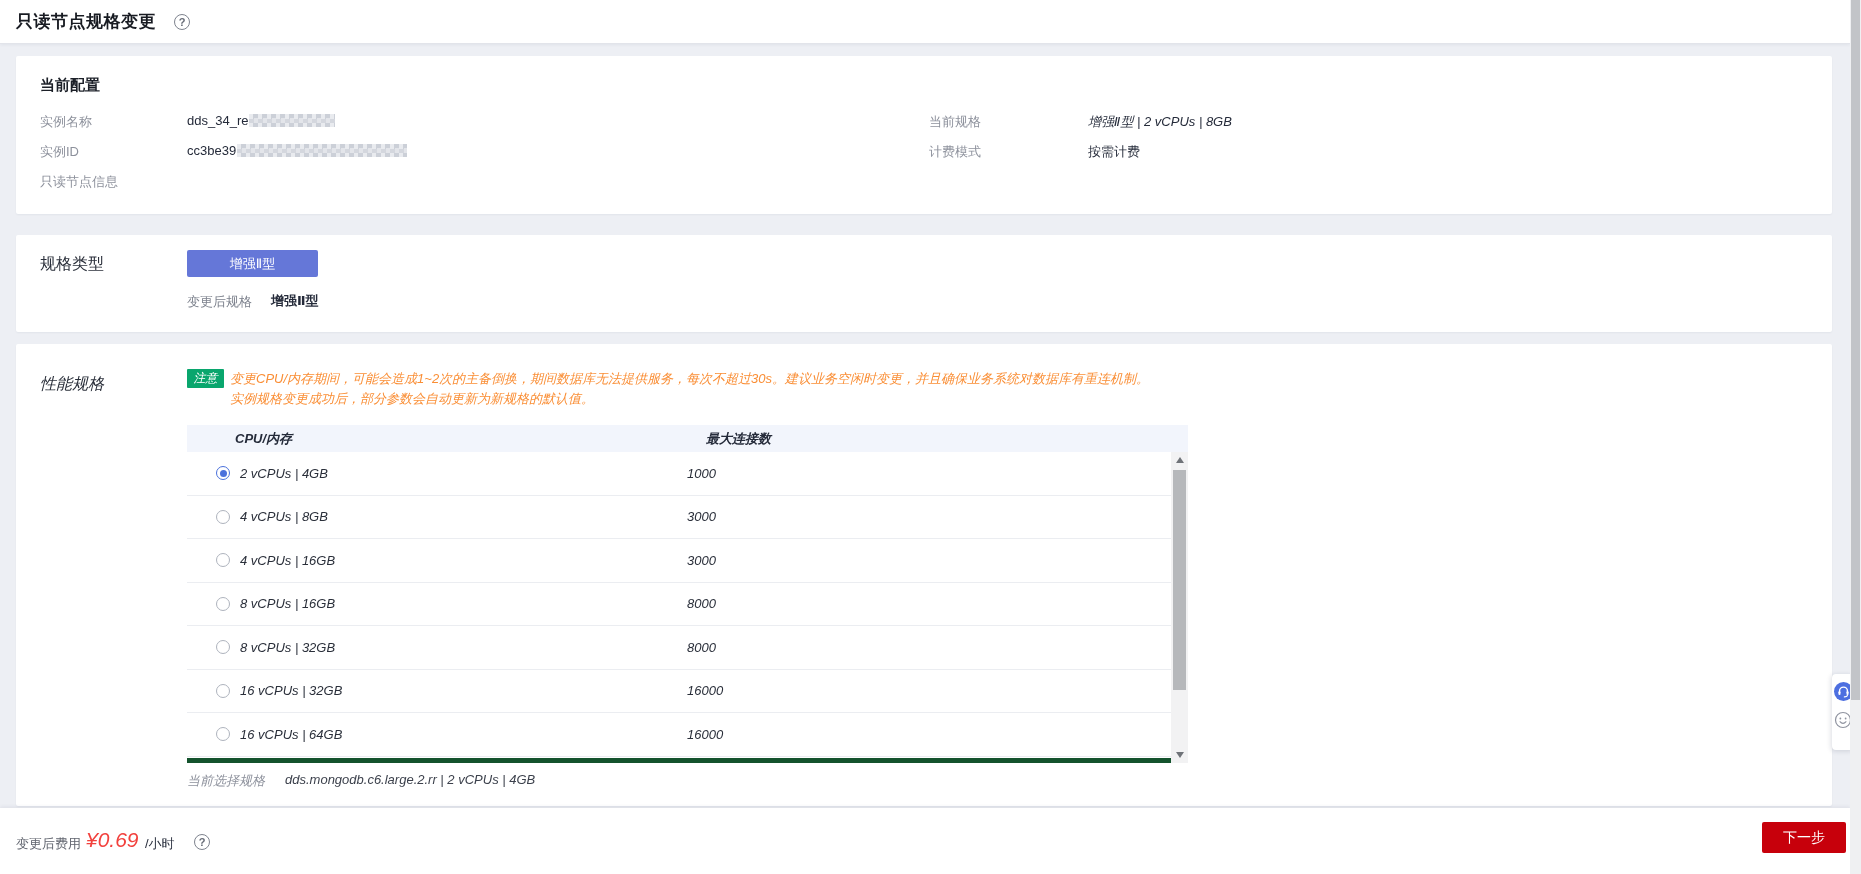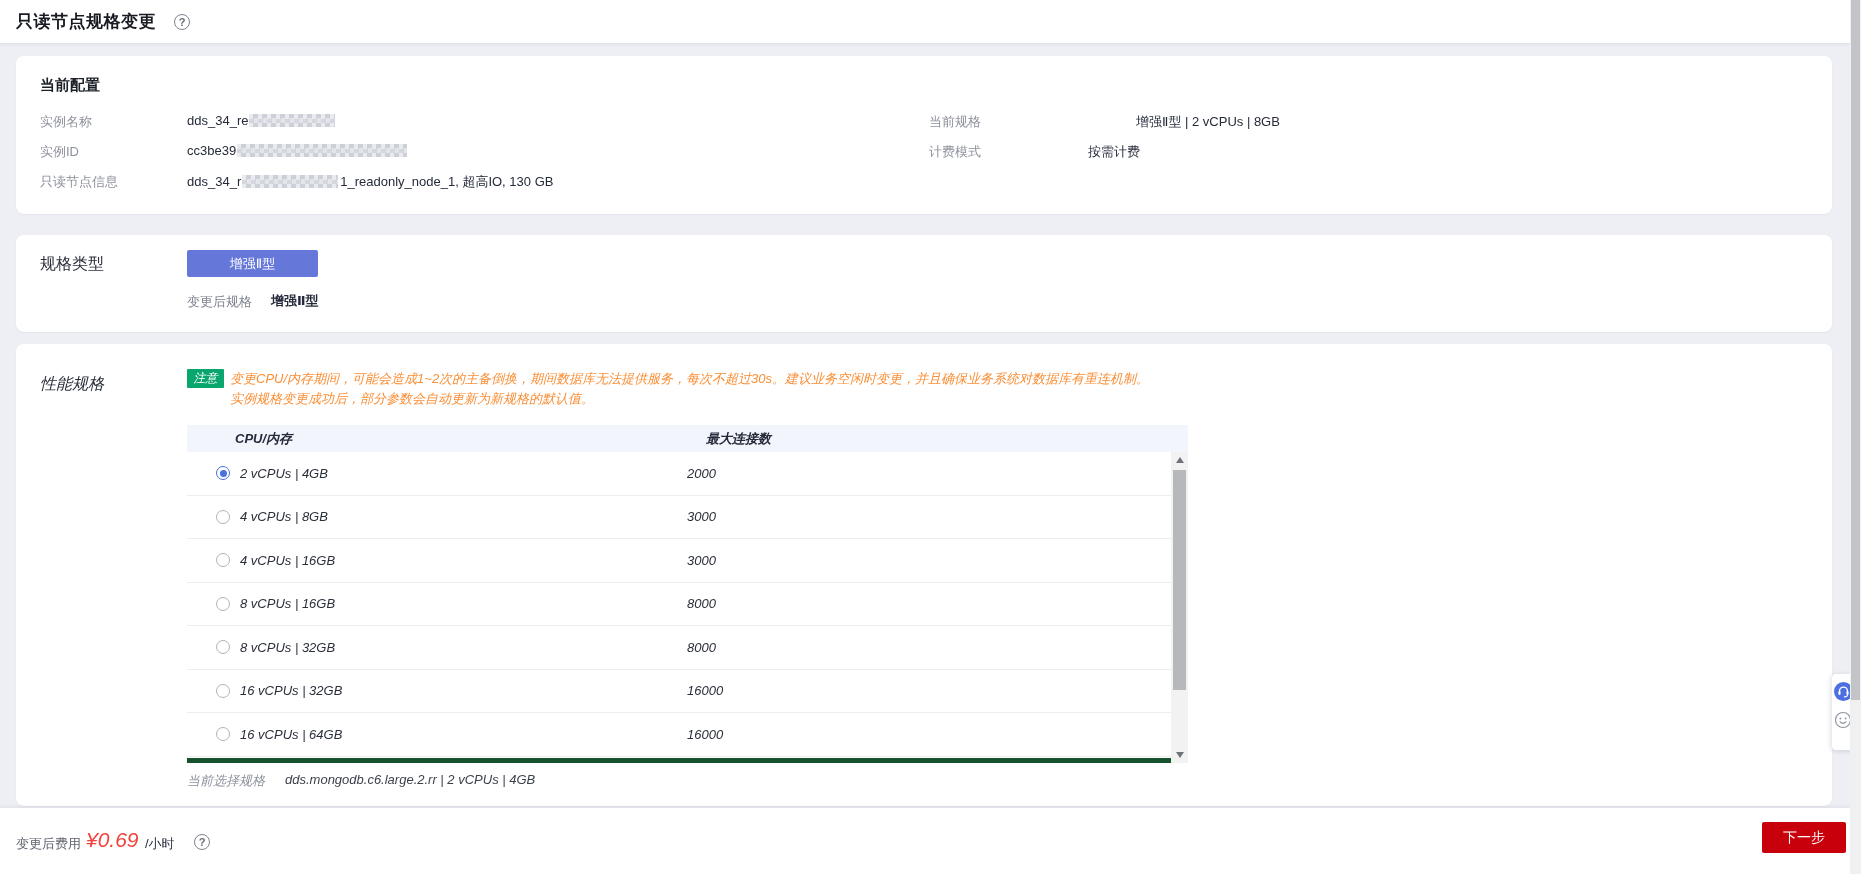--- a/index.html
+++ b/index.html
@@ -10,21 +10,21 @@
   
   .page-header { position:absolute; left:0; top:0; width:1850px; height:44px; background:#fff;
                  border-bottom:1px solid #e2e4ea; box-shadow:0 1px 3px rgba(20,30,60,.06); z-index:5;
                  display:flex; align-items:center; }
   .page-title { font-size:17px; font-weight:700; color:#181b22; margin-left:16px; letter-spacing:.5px; }
   .help-circle { display:inline-flex; align-items:center; justify-content:center; width:16px; height:16px;
                  border:1.4px solid #7e838e; border-radius:50%; color:#666b76; font-size:11px; font-weight:700;
                  margin-left:18px; cursor:pointer; }
 
   
-  .card { position:absolute; left:16px; width:1816px; background:#fff; border-radius:8px;
+  .card { position:absolute; left:16px; width:1816px; background:#fff; border-radius:2px;
           box-shadow:0 1px 2px rgba(20,30,60,.05); }
   .card-config { top:56px;  height:158px; }
   .card-spec   { top:235px; height:97px;  }
   .card-perf   { top:344px; height:462px;font-style:italic; }
 
   .card h2 { position:absolute; left:24px; top:20px; font-size:15px; font-weight:700; color:#1c2028; }
   .section-label { position:absolute; left:24px; font-size:16px; font-weight:400; color:#2a2f3a; }
 
   .f-label { position:absolute; color:#8d919c; font-size:13px; }
   .f-value { position:absolute; color:#252b3a; font-size:13px; white-space:nowrap; }
@@ -111,24 +111,23 @@
   <div class="card card-config">
     <h2>当前配置</h2>
 
     <span class="f-label" style="left:24px; top:57px;">实例名称</span>
     <span class="f-value" style="left:171px; top:57px;"><span>dds_34_re</span><span class="mosaic m-name"></span></span>
 
     <span class="f-label" style="left:24px; top:87px;">实例ID</span>
     <span class="f-value" style="left:171px; top:87px;"><span>cc3be39</span><span class="mosaic m-id"></span></span>
 
     <span class="f-label" style="left:24px; top:117px;text-align:center;">只读节点信息</span>
-    <span class="f-value" style="left:171px; top:117px;"><span>dds_34_r</span><span class="mosaic m-node"></span><span>1_readonly_node_1, 超高IO, 130 GB</span></span>
 
     <span class="f-label" style="left:913px; top:57px;">当前规格</span>
-    <span class="f-value" style="left:1120px; top:57px;">增强Ⅱ型 | 2 vCPUs | 8GB</span>
+    <span class="f-value" style="left:1072px; top:57px;font-style:italic;">增强Ⅱ型 | 2 vCPUs | 8GB</span>
 
     <span class="f-label" style="left:913px; top:87px;">计费模式</span>
     <span class="f-value" style="left:1072px; top:87px;">按需计费</span>
   </div>
 
   <div class="card card-spec">
     <span class="section-label" style="top:19px;">规格类型</span>
     <button class="type-btn">增强Ⅱ型</button>
     <span class="after-label">变更后规格</span>
     <span class="after-value">增强Ⅱ型</span>
@@ -147,21 +146,21 @@
       <div class="t-head">
         <span class="c1">CPU/内存</span>
         <span class="c2">最大连接数</span>
       </div>
       <div class="t-body">
         <div class="t-row">
           <span class="c1">
               <span class="radio checked"></span>
               <span class="spec-text">2 vCPUs | 4GB</span>
             </span>
-          <span class="conn-text">2000</span>
+          <span class="conn-text">1000</span>
         </div>
         <div class="t-row">
           <span class="c1">
               <span class="radio"></span>
               <span class="spec-text">4 vCPUs | 8GB</span>
             </span>
           <span class="conn-text">3000</span>
         </div>
         <div class="t-row">
           <span class="c1">

